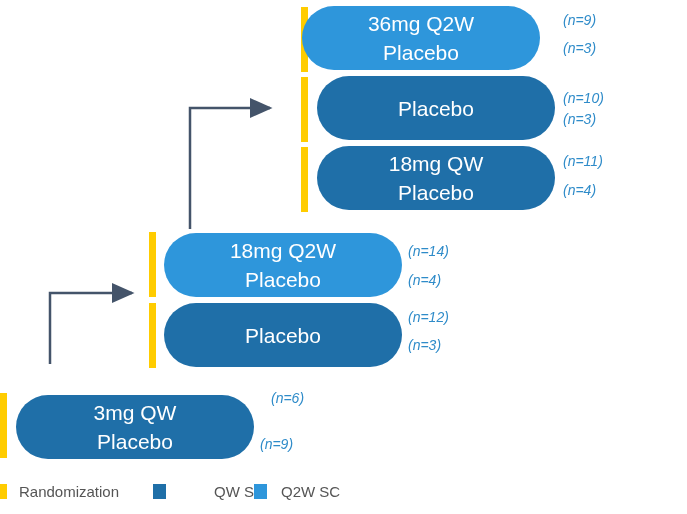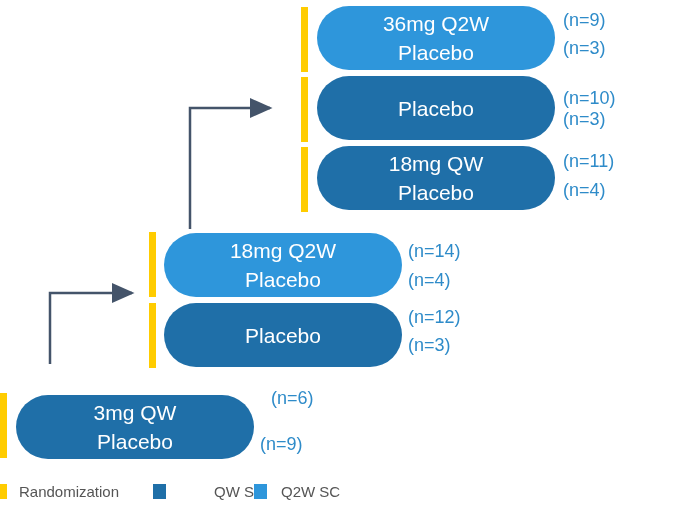--- a/index.html
+++ b/index.html
@@ -1,40 +1,40 @@
 <!DOCTYPE html>
 <html><head>
 <meta charset="utf-8">
 <style>
   html,body{margin:0;padding:0;background:#fff;}
   body{width:687px;height:514px;position:relative;overflow:hidden;font-family:"Liberation Sans",sans-serif;}
   .bar{position:absolute;width:7px;background:#FFCC00;}
   .pill{position:absolute;width:238px;height:64px;border-radius:32px;color:#fff;display:flex;flex-direction:column;align-items:center;justify-content:center;font-size:21px;line-height:29px;}
   .qw{background:#1F6FA8;}
   .q2w{background:#2E96DB;}
-  .n{position:absolute;color:#2E8BC9;font-size:18px;line-height:28px;}
+  .n{position:absolute;color:#2E8BC9;font-size:14px;line-height:28px;font-style:italic;}
   .legend{position:absolute;top:483px;font-size:15px;color:#555;display:flex;align-items:center;justify-content:space-between;}
   .sw{width:13px;height:15px;display:inline-block;margin-right:14px;}
   svg{position:absolute;left:0;top:0;}
 </style>
 </head>
 <body>
 
 <svg width="687" height="514">
   <defs>
       <marker id="ah" markerWidth="10" markerHeight="10" refX="8" refY="5" orient="auto">
         <path d="M0,1 L9,5 L0,9 z" fill="#44546A"></path>
       </marker>
     </defs>
   <path d="M50,364 V293 H132" stroke="#44546A" stroke-width="2.5" fill="none" marker-end="url(#ah)"></path>
   <path d="M190,229 V108 H270" stroke="#44546A" stroke-width="2.5" fill="none" marker-end="url(#ah)"></path>
 </svg>
 
 <div class="bar" style="left:301px;top:7px;height:65px;"></div>
-<div class="pill q2w" style="left:317px;top:6px;">
+<div class="pill q2w" style="left:302px;top:6px;">
     <span>36mg Q2W</span>
     <span>Placebo</span>
   </div>
 <div class="n" style="left:563px;top:6px;">(n=9)</div>
 <div class="n" style="left:563px;top:34px;">(n=3)</div>
 
 <div class="bar" style="left:301px;top:77px;height:65px;"></div>
 <div class="pill qw" style="left:317px;top:76px;">
     <span>Placebo</span>
   </div>

